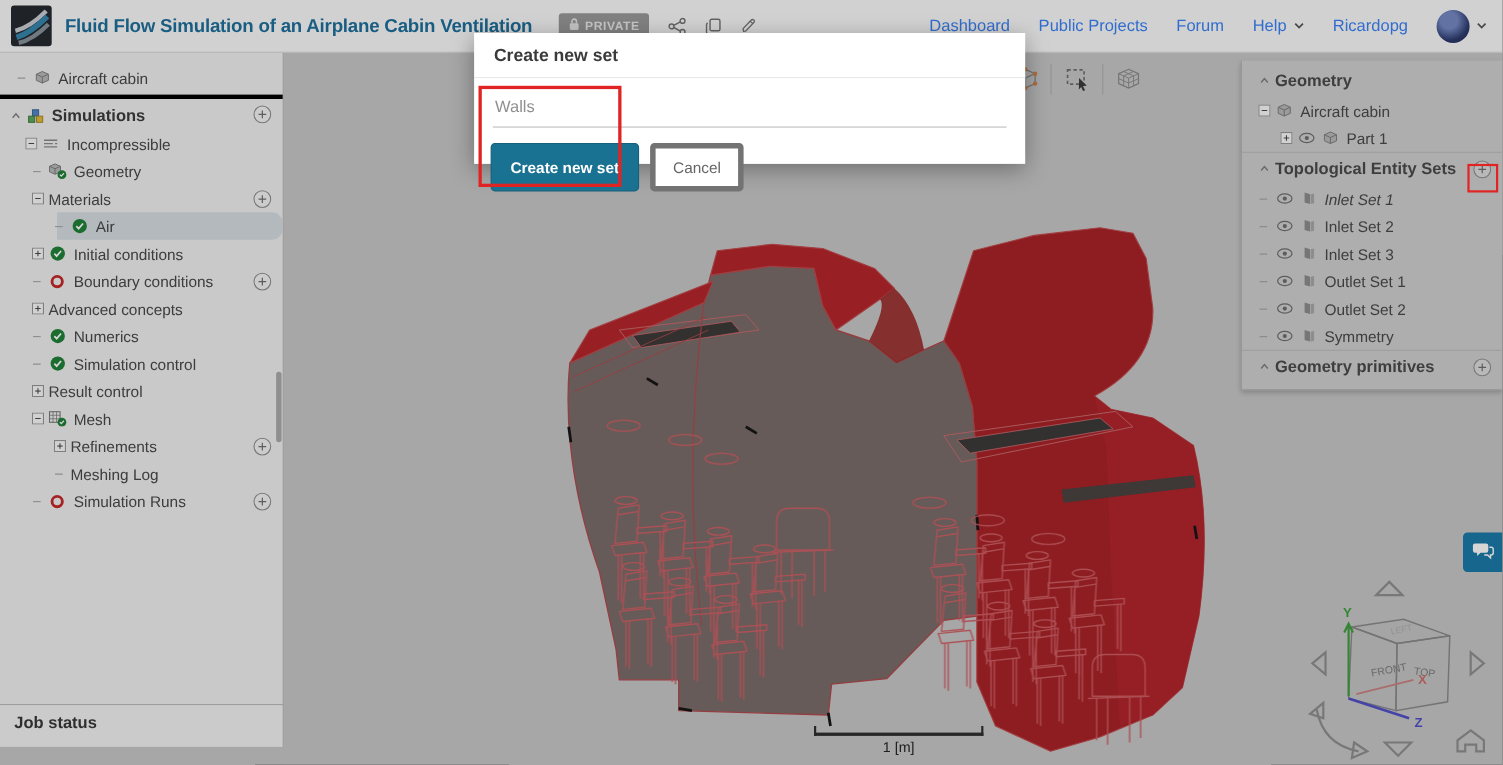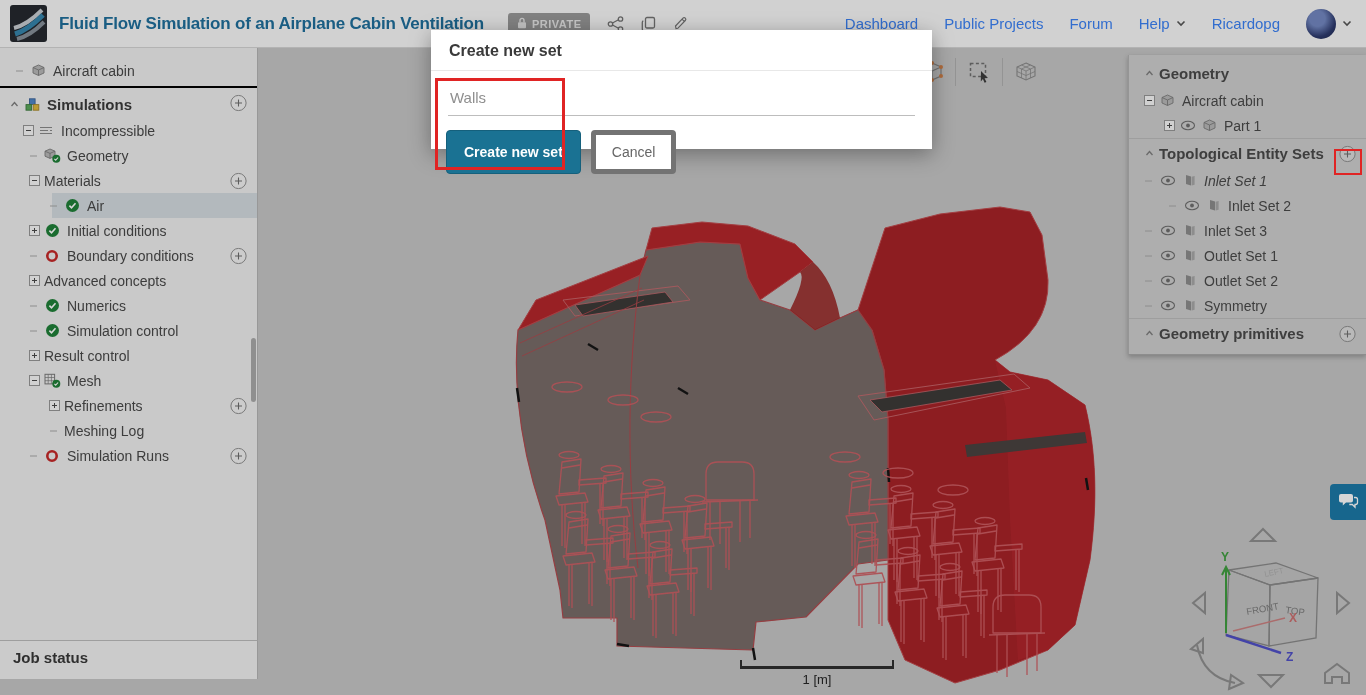--- a/index.html
+++ b/index.html
@@ -30,21 +30,21 @@
              border:1px solid #b5b5b5;border-bottom:none;border-radius:4px 4px 0 0;cursor:pointer;
              display:flex;flex-direction:column;justify-content:center;align-items:center;gap:2px;}
   .js-handle i{display:block;width:14px;height:1px;background:#9a9a9a;}
   .jobbar{position:absolute;left:0;bottom:16px;width:258px;height:39px;background:#f2f2f2;
           border-top:1px solid #bdbdbd;border-right:1px solid #b5b5b5;z-index:2;padding:8px 0 0 13px;}
   .jobbar .jb-label{font-size:15px;font-weight:700;color:#383838;}
 
   
   .trow{position:relative;display:flex;align-items:center;height:25px;font-size:14px;color:#484848;cursor:pointer;}
   .trow.top{font-weight:700;color:#3a3a3a;font-size:15px;height:29px;}
-  .trow.sep{border-top:2px solid #000000;margin-top:3px;padding-top:2px;height:32px;}
+  .trow.sep{border-top:4px solid #000000;margin-top:3px;padding-top:2px;height:32px;}
   .trow .exp{width:16px;flex:none;display:flex;justify-content:center;align-items:center;}
   .trow .ticon{width:20px;flex:none;display:flex;justify-content:center;align-items:center;margin-right:3px;}
   .trow .eyeic{width:22px;flex:none;display:flex;justify-content:center;align-items:center;}
   .trow .tlabel{white-space:nowrap;margin-left:2px;}
   .trow .addbtn{position:absolute;right:10px;top:50%;transform:translateY(-50%);display:flex;}
   .trow.selected{background:linear-gradient(to right,transparent 52px,#d5dde2 52px);}
 
   
   .viewport{position:absolute;left:258px;top:48px;right:0;bottom:0;background:#c7c7c7;overflow:hidden;}
   .model{position:absolute;left:0;top:0;}
@@ -355,21 +355,21 @@
             </svg>
           </span>
           <span class="tlabel">Materials</span>
           <span class="addbtn">
             <svg width="17" height="17" viewBox="0 0 17 17">
               <circle cx="8.5" cy="8.5" r="7.6" fill="rgba(255,255,255,0.3)" stroke="#8f8f8f"></circle>
               <path d="M8.5,5 v7 M5,8.5 h7" stroke="#6f6f6f" stroke-width="1.1"></path>
             </svg>
           </span>
         </div>
-        <div class="trow selected" style="padding-left: 46px;">
+        <div class="trow selected" style="padding-left: 46px; border-radius: 10px;">
           <span class="exp">
             <svg width="11" height="11" viewBox="0 0 11 11">
               <line x1="1" y1="6" x2="8" y2="6" stroke="#a8a8a8"></line>
             </svg>
           </span>
           <span class="ticon">
             <svg width="15" height="15" viewBox="0 0 15 15">
               <circle cx="7.5" cy="7.5" r="6.5" fill="#1f8038"></circle>
               <path d="M4.4,7.6 l2.1,2.2 4,-4.6" stroke="#fff" stroke-width="1.6" fill="none"></path>
             </svg>
@@ -606,21 +606,21 @@
             </svg>
           </span>
           <span class="ticon">
             <svg width="14" height="13" viewBox="0 0 14 13">
               <polygon points="4,1 9,2.5 9,11.5 4,10" fill="#8d8d8d"></polygon>
               <polygon points="9.6,2.7 12.6,1.9 12.6,10.7 9.6,11.5" fill="#a8a8a8"></polygon>
             </svg>
           </span>
           <span class="tlabel">Inlet Set 1</span>
         </div>
-        <div class="trow" style="padding-left: 12px; margin-left: 24px;">
+        <div class="trow" style="padding-left: 12px;">
           <span class="exp">
             <svg width="11" height="11" viewBox="0 0 11 11">
               <line x1="1" y1="6" x2="8" y2="6" stroke="#a8a8a8"></line>
             </svg>
           </span>
           <span class="eyeic">
             <svg width="16" height="11" viewBox="0 0 16 11">
               <ellipse cx="8" cy="5.5" rx="6.5" ry="4.2" fill="none" stroke="#6f6f6f" stroke-width="1.1"></ellipse>
               <circle cx="8" cy="5.5" r="1.9" fill="#6f6f6f"></circle>
             </svg>

